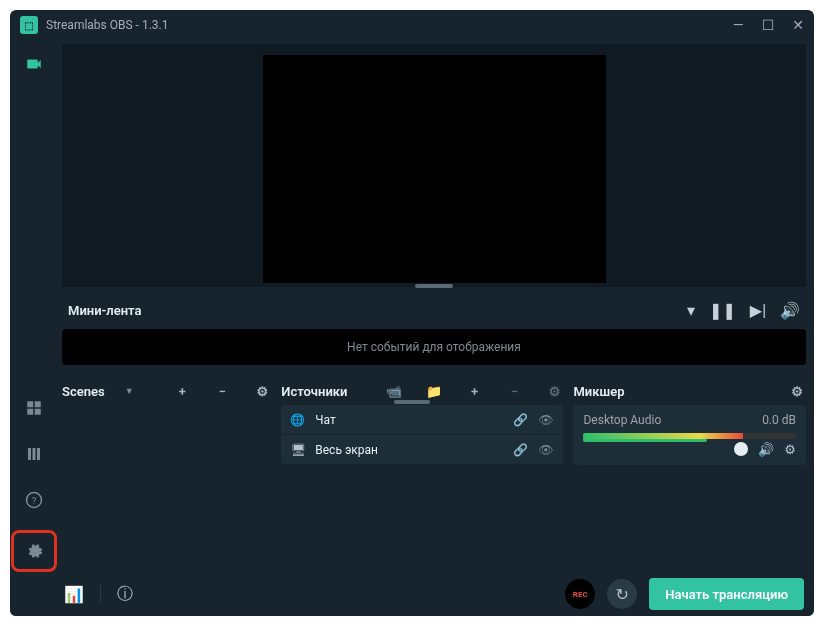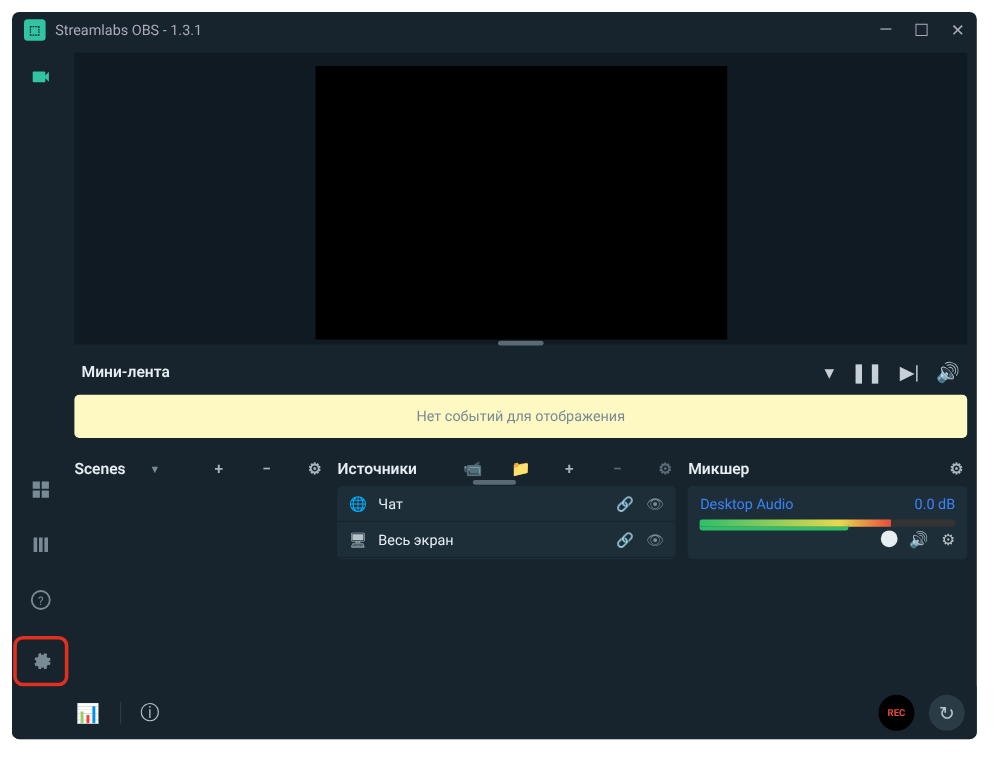--- a/index.html
+++ b/index.html
@@ -28,42 +28,42 @@
 .preview { height: 243px; background: #0F1A22; display: flex; align-items: center; justify-content: center; position: relative; }
 .preview-canvas { width: 343px; height: 228px; background: #000; margin-top: 6px; }
 .resize-handle { position: absolute; bottom: -1px; left: 50%; transform: translateX(-50%); width: 38px; height: 4px; background: #5a6a74; border-radius: 2px; }
 
 
 .minifeed { margin-top: 10px; }
 .minifeed-header { display: flex; align-items: center; height: 26px; padding: 0 6px; }
 .minifeed-title { color: #e6eef2; font-size: 13px; font-weight: 600; }
 .minifeed-actions { margin-left: auto; display: flex; gap: 14px; color: #c7d0d6; }
 .minifeed-actions span { cursor: pointer; }
-.minifeed-body { height: 36px; background: #fef9c3; border-radius: 4px; display: flex; align-items: center; justify-content: center; color: #7a8a94; font-size: 12px; margin-top: 6px; }
+.minifeed-body { height: 36px; background: #000000; border-radius: 4px; display: flex; align-items: center; justify-content: center; color: #7a8a94; font-size: 12px; margin-top: 6px; }
 
 
 .panels { display: flex; margin-top: 12px; gap: 10px; min-height: 0; }
 .panels-handle { position: absolute; top: 390px; left: 50%; transform: translateX(-50%); width: 36px; height: 4px; background: #5a6a74; border-radius: 2px; }
 .panel { flex: 1; display: flex; flex-direction: column; }
 .panel-header { display: flex; align-items: center; height: 28px; color: #e6eef2; font-size: 13px; font-weight: 600; gap: 16px; }
 .panel-header .muted { color: #7a8a94; }
 .panel-header .spacer { flex: 1; }
 .panel-header .hicn { width: 18px; display: inline-flex; justify-content: center; color: #a8b3ba; cursor: pointer; font-size: 13px; margin-left: 6px; }
 .panel-header .hicn.muted { color: #5a6a74; }
 .chev { font-size: 9px; margin-left: 4px; color: #7a8a94; }
 
 .list { background: #1E2E39; border-radius: 4px; flex: 1; overflow: hidden; }
 .list-item { height: 30px; display: flex; align-items: center; padding: 0 10px; color: #e6eef2; font-size: 12px; border-bottom: 1px solid #17242D; }
 .list-item .iicn { width: 14px; color: #b8c3c9; margin-right: 10px; display: inline-flex; justify-content: center; }
 .list-item .right { margin-left: auto; display: flex; gap: 10px; color: #7a8a94; }
 .list-item.selected { background: #2A3B46; }
 
 
 .mixer-item { padding: 8px 10px; }
-.mixer-top { display: flex; justify-content: space-between; color: #3b82f6; font-size: 12px; }
+.mixer-top { display: flex; justify-content: space-between; color: #a3a3a3; font-size: 12px; }
 .mixer-bar { margin-top: 6px; height: 6px; background: linear-gradient(to right,#2fbf6b 0%,#e7d84c 55%,#e74c3c 75%,#333 75%,#333 100%); border-radius: 2px; position: relative; }
 .mixer-bar::after { content: ''; position: absolute; left: 0; top: 0; height: 100%; width: 58%; box-shadow: 0 3px 0 0 #2fbf6b; border-radius: 2px; }
 .mixer-icons { display: flex; justify-content: flex-end; gap: 10px; color: #b8c3c9; font-size: 13px; margin-top: 3px; }
 .mixer-knob { width: 14px; height: 14px; background: #e6eef2; border-radius: 50%; display: inline-block; }
 
 
 .footer { height: 44px; background: #17242D; display: flex; align-items: center; padding: 0 10px 0 54px; gap: 12px; }
 .footer .ficn { color: #b8c3c9; cursor: pointer; }
 .footer-spacer { flex: 1; }
 .rec-btn { width: 30px; height: 30px; border-radius: 50%; background: #000000; display: flex; align-items: center; justify-content: center; color: #e74c3c; font-size: 8px; font-weight: 700; cursor: pointer; }
@@ -211,14 +211,17 @@
 
   <div class="footer">
     <span class="ficn">📊</span>
     <span class="pipe-sep"></span>
     <span class="ficn">ⓘ</span>
     <span class="footer-spacer"></span>
     <div class="rec-btn">
         <span>REC</span>
       </div>
     <div class="undo-btn">↻</div>
+    <div class="golive-btn">
+        <span>Начать трансляцию</span>
+      </div>
   </div>
 </div>
 
 </body></html>

